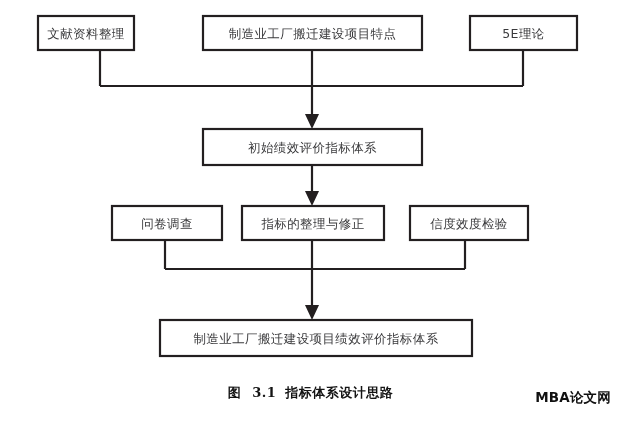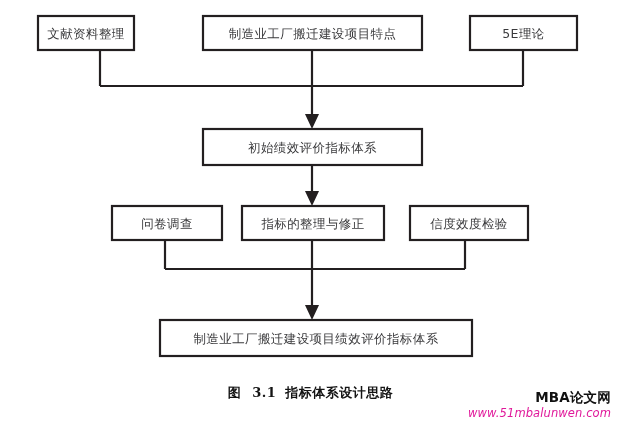--- a/index.html
+++ b/index.html
@@ -169,16 +169,15 @@
   </svg>
 
   <div class="caption">
     <span>图</span>
     <span class="cap-num">3.1</span>
     <span>指标体系设计思路</span>
   </div>
 
   <div class="watermark">
     <span class="wm-title">MBA论文网</span>
-    <span class="wm-url">www.51mbalunwen.com</span>
   </div>
 
 </div>
 
 </body></html>

